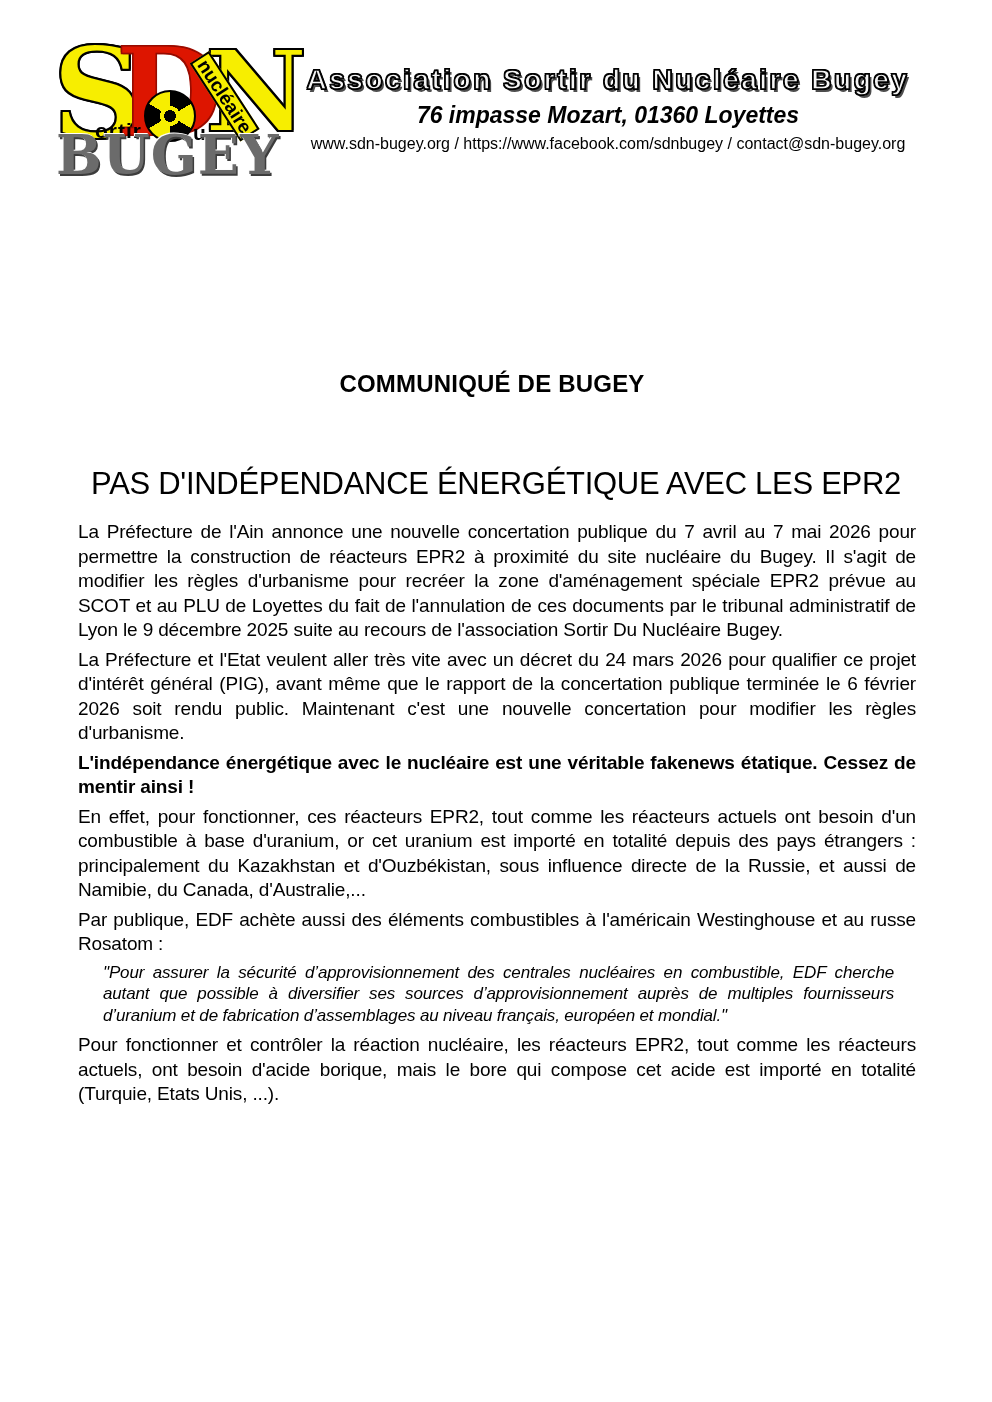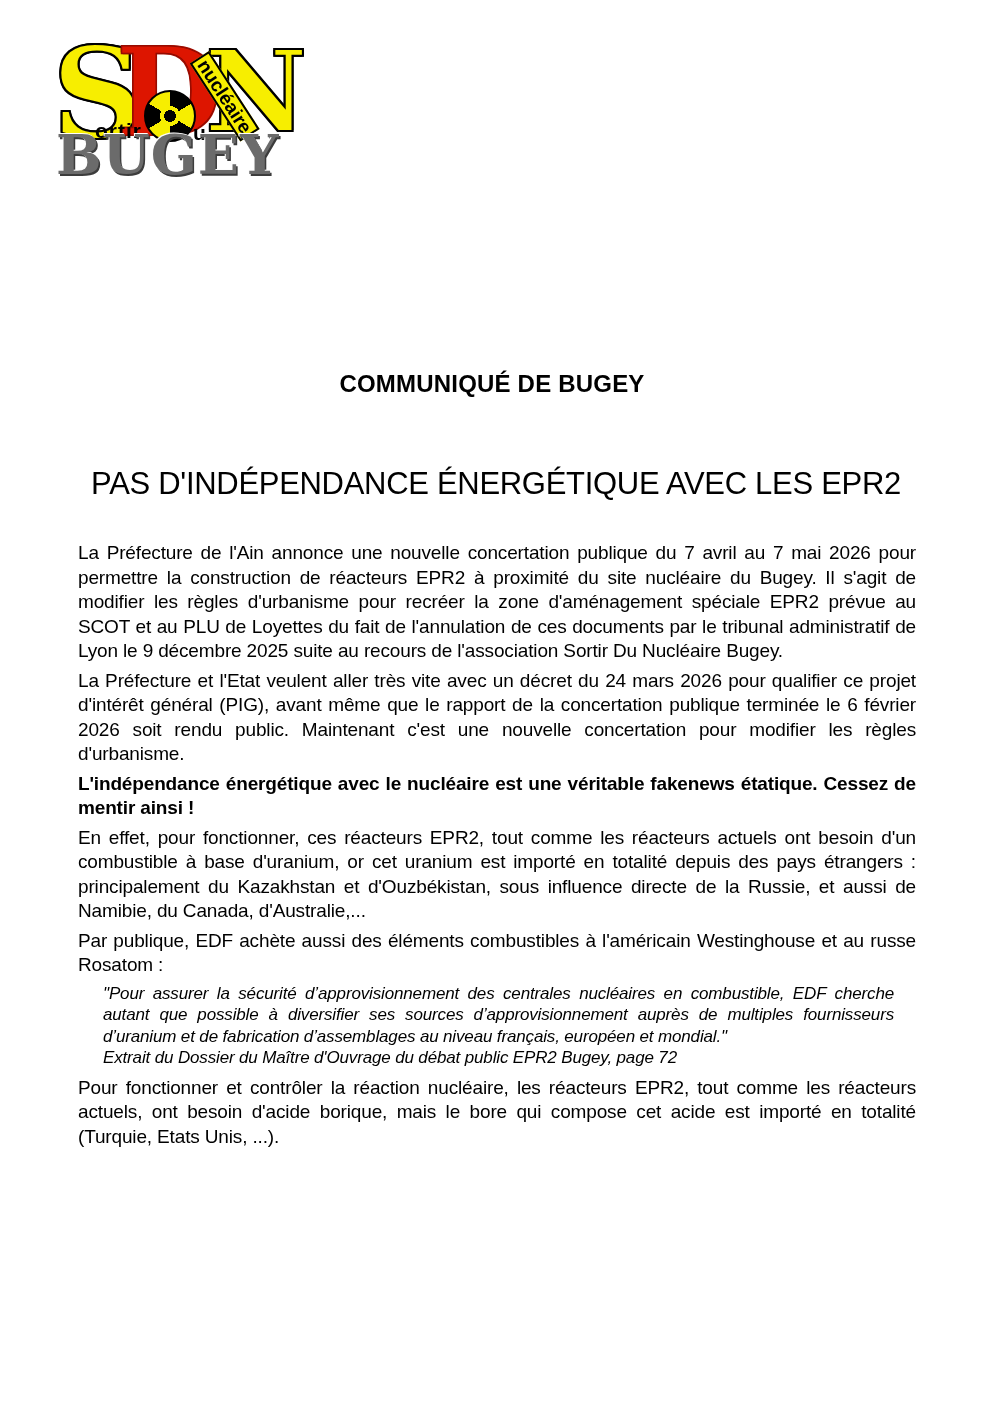--- a/index.html
+++ b/index.html
@@ -75,21 +75,21 @@
   .kicker{
     position:absolute;left:0;right:8px;top:370px;
     text-align:center;font-size:24px;font-weight:bold;letter-spacing:0.2px;
   }
   .doc-title{
     position:absolute;left:0;right:0;top:466px;
     text-align:center;font-size:31px;font-weight:normal;letter-spacing:-0.3px;
     white-space:nowrap;
   }
   .body-col{
-    position:absolute;left:78px;top:541px;width:838px;
+    position:absolute;left:78px;top:520px;width:838px;
     font-size:19px;line-height:24.5px;letter-spacing:-0.15px;
   }
   .body-col p{margin:0 0 5px 0;text-align:justify;}
   .body-col p.bold{font-weight:bold;}
   .quote{
     margin:3px 22px 7px 25px;
     font-style:italic;font-size:17px;line-height:21.5px;
   }
   .quote p{margin:0;text-align:justify;}
   .quote p.quote-source{text-align:left;}
@@ -103,32 +103,36 @@
     <span class="big-letter letter-s">S</span>
     <span class="big-letter letter-d">D</span>
     <span class="big-letter letter-n">N</span>
     <span class="rad-icon"></span>
     <span class="small-word word-ortir">ortir</span>
     <span class="small-word word-u">u</span>
     <span class="diag-word">nucléaire</span>
     <span class="word-bugey">BUGEY</span>
   </div>
 
+  <div class="head-text">
+    <div class="org-name">Association Sortir du Nucléaire Bugey</div>
+    <div class="org-address">76 impasse Mozart, 01360 Loyettes</div>
+    <div class="org-links">www.sdn-bugey.org  /  https://www.facebook.com/sdnbugey   /   contact@sdn-bugey.org</div>
+  </div>
 
   <div class="kicker">COMMUNIQUÉ DE BUGEY</div>
   <div class="doc-title">PAS D'INDÉPENDANCE ÉNERGÉTIQUE AVEC LES EPR2</div>
 
   <div class="body-col">
     <p>La Préfecture de l'Ain annonce une nouvelle concertation publique du 7 avril au 7 mai 2026 pour permettre la construction de réacteurs EPR2 à proximité du site nucléaire du Bugey. Il s'agit de modifier les règles d'urbanisme pour recréer la zone d'aménagement spéciale EPR2 prévue au SCOT et au PLU de Loyettes du fait de l'annulation de ces documents par le tribunal administratif de Lyon le 9 décembre 2025 suite au recours de l'association Sortir Du Nucléaire Bugey.</p>
     <p>La Préfecture et l'Etat veulent aller très vite avec un décret du 24 mars 2026 pour qualifier ce projet d'intérêt général (PIG), avant même que le rapport de la concertation publique terminée le 6 février 2026 soit rendu public. Maintenant c'est une nouvelle concertation pour modifier les règles d'urbanisme.</p>
     <p class="bold">L'indépendance énergétique avec le nucléaire est une véritable fakenews étatique. Cessez de mentir ainsi !</p>
     <p>En effet, pour fonctionner, ces réacteurs EPR2, tout comme les réacteurs actuels ont besoin d'un combustible à base d'uranium, or cet uranium est importé en totalité depuis des pays étrangers : principalement du Kazakhstan et d'Ouzbékistan, sous influence directe de la Russie, et aussi de Namibie, du Canada, d'Australie,...</p>
     <p>Par publique, EDF achète aussi des éléments combustibles à l'américain Westinghouse et au russe Rosatom :</p>
 
     <div class="quote">
       <p>"Pour assurer la sécurité d’approvisionnement des centrales nucléaires en combustible, EDF cherche autant que possible à diversifier ses sources d’approvisionnement auprès de multiples fournisseurs d’uranium et de fabrication d’assemblages au niveau français, européen et mondial."</p>
-      <p class="quote-source">Extrait du Dossier du Maître d'Ouvrage du débat public EPR2 Bugey, page 72</p>
     </div>
 
     <p>Pour fonctionner et contrôler la réaction nucléaire, les réacteurs EPR2, tout comme les réacteurs actuels, ont besoin d'acide borique, mais le bore qui compose cet acide est importé en totalité (Turquie, Etats Unis, ...).</p>
   </div>
 
 </div>
 
 </body></html>

